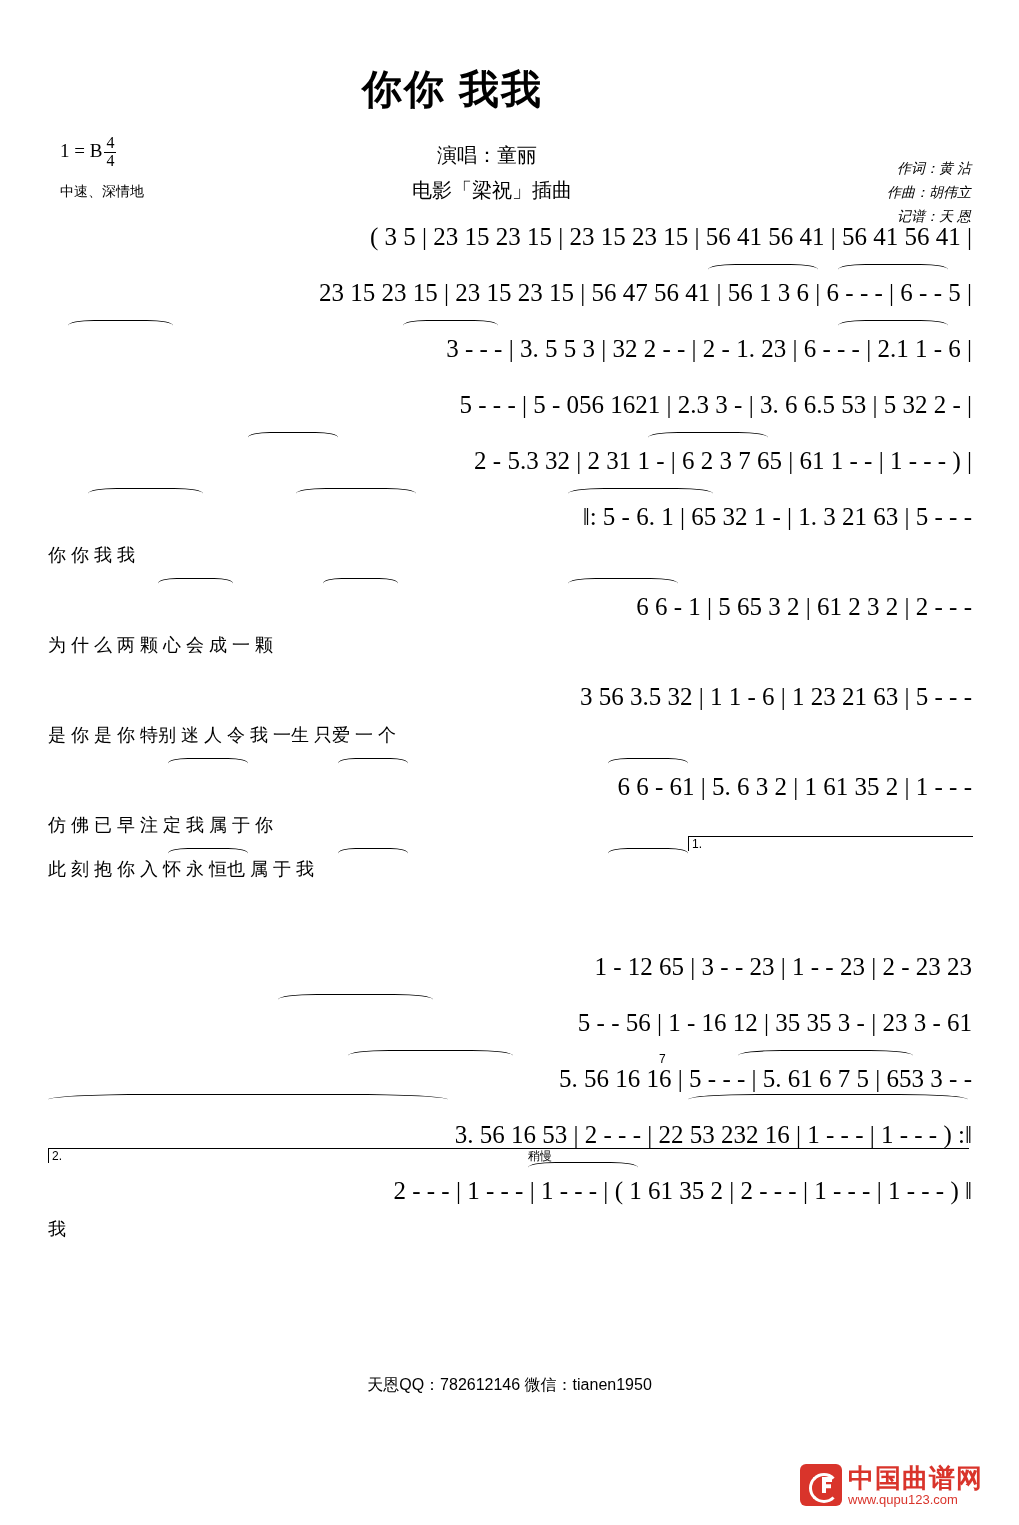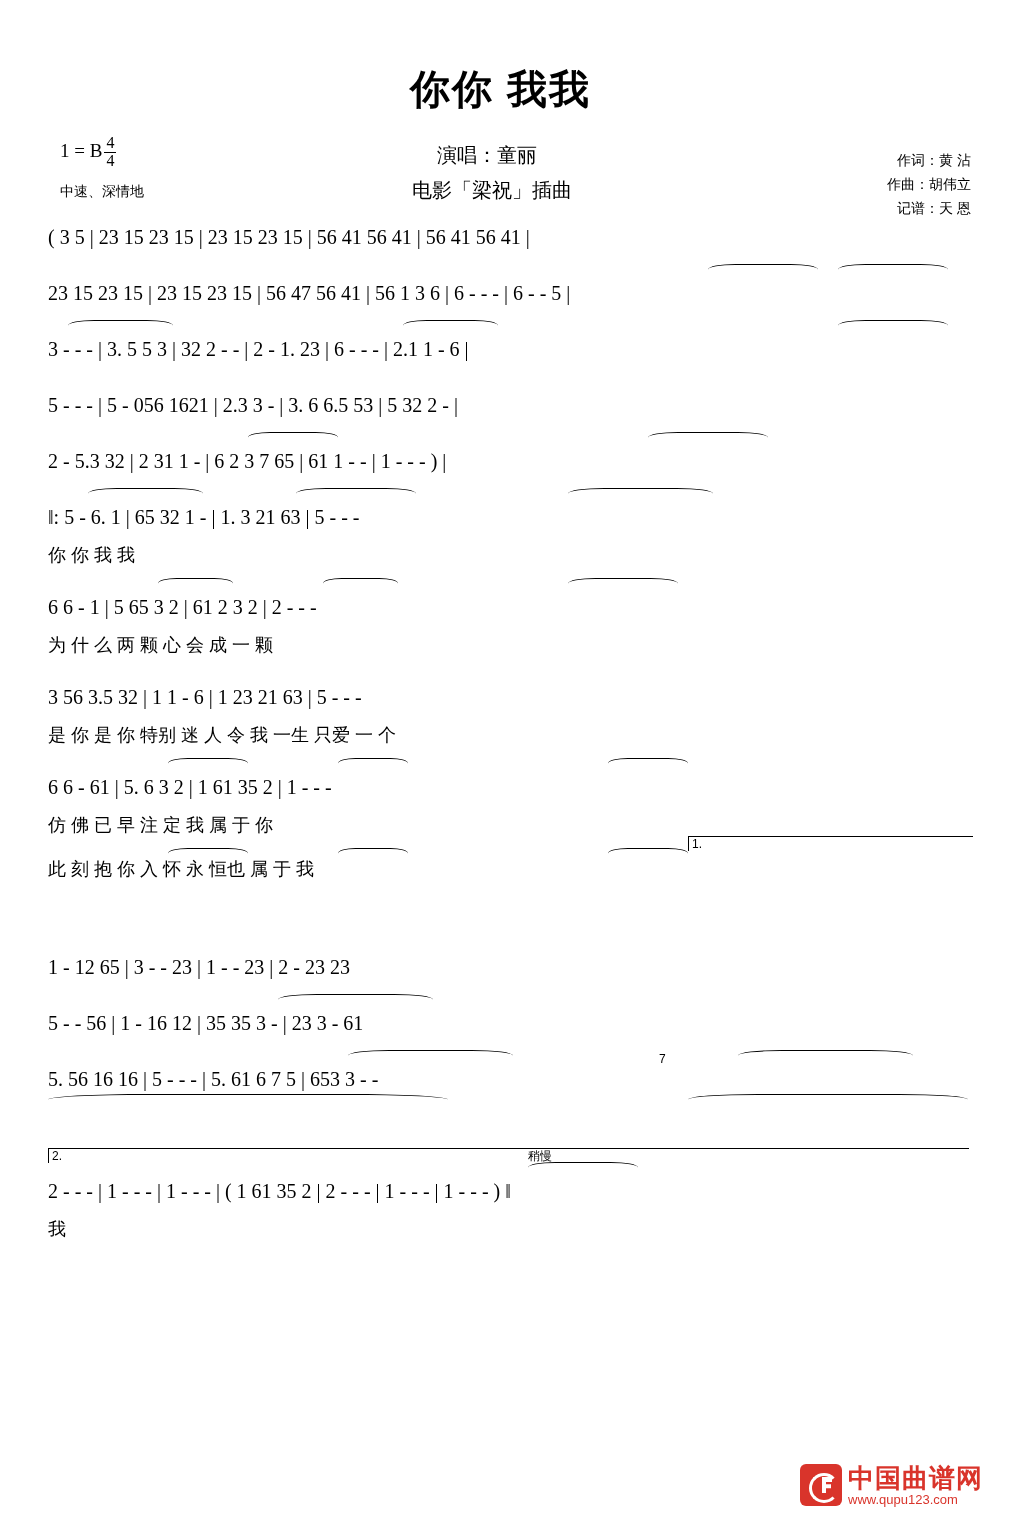--- a/index.html
+++ b/index.html
@@ -24,21 +24,20 @@
   .title {
     position: absolute;
     top: 62px;
     left: 0;
     width: 905px;
     text-align: center;
     font-size: 40px;
     font-weight: bold;
     letter-spacing: 2px;
     font-family: "Liberation Sans", sans-serif;
-    padding-left: 48px;
   }
   .keysig {
     position: absolute;
     left: 60px;
     top: 135px;
     font-size: 19px;
     font-family: "Liberation Serif", serif;
   }
   .keysig .frac {
     display: inline-block;
@@ -67,25 +66,26 @@
   .fromfilm {
     position: absolute;
     left: 412px;
     top: 177px;
     font-size: 20px;
     font-family: "Liberation Sans", sans-serif;
   }
   .credits {
     position: absolute;
     right: 48px;
-    top: 148px;
+    top: 156px;
     font-size: 14px;
     text-align: right;
     line-height: 1.72;
     font-family: "Liberation Sans", sans-serif;
+    font-style: italic;
   }
 
   
   .staff {
     position: absolute;
     left: 48px;
     top: 214px;
     width: 924px;
   }
   .line {
@@ -93,22 +93,23 @@
     height: 56px;
     white-space: nowrap;
     font-size: 25px;
     letter-spacing: 0;
   }
   .line.with-lyrics { height: 90px; }
   .notes {
     position: relative;
     height: 46px;
     font-family: "Liberation Serif", serif;
-    font-size: 20px;
+    font-size: 25px;
     line-height: 46px;
+    text-align: right;
   }
   .lyrics {
     position: relative;
     height: 34px;
     font-family: "Liberation Sans", sans-serif;
     font-size: 18px;
     line-height: 30px;
   }
 
   
@@ -292,36 +293,38 @@
     </div>
 
     <div class="line">
       <div class="notes">5. 56 16 16 | 5 - - - | 5. 61 6 7 5 | 653 3 - -</div>
       <div class="slur" style="left:300px; top:-6px; width:165px;"></div>
       <div class="slur" style="left:690px; top:-6px; width:175px;"></div>
       <span class="smalltext" style="left:611px; top:-4px;">7</span>
     </div>
 
     <div class="line">
+      <div class="notes">3. 56 16 53 | 2 - - - | 22 53 232 16 | 1 - - - | 1 - - - ) :‖</div>
       <div class="slur" style="left:0px; top:-18px; width:400px;"></div>
       <div class="slur" style="left:640px; top:-18px; width:280px;"></div>
     </div>
 
     <div class="line with-lyrics">
       <div class="ending" style="left:0px; top:-20px; width:920px;">
         <span class="lbl">2.</span>
       </div>
       <span class="smalltext" style="left:480px; top:-20px;">稍慢</span>
       <div class="notes">2 - - - | 1 - - - | 1 - - - | ( 1 61 35 2 | 2 - - - | 1 - - - | 1 - - - ) ‖</div>
       <div class="slur" style="left:480px; top:-6px; width:110px;"></div>
       <div class="lyrics">我</div>
     </div>
 
   </div>
 
+  <div class="footer-contact">天恩QQ：782612146 微信：tianen1950</div>
 
   <div class="watermark">
     <div class="wm-badge"></div>
     <div class="wm-text">
       <div class="wm-cn">中国曲谱网</div>
       <div class="wm-url">www.qupu123.com</div>
     </div>
   </div>
 
 </div>

